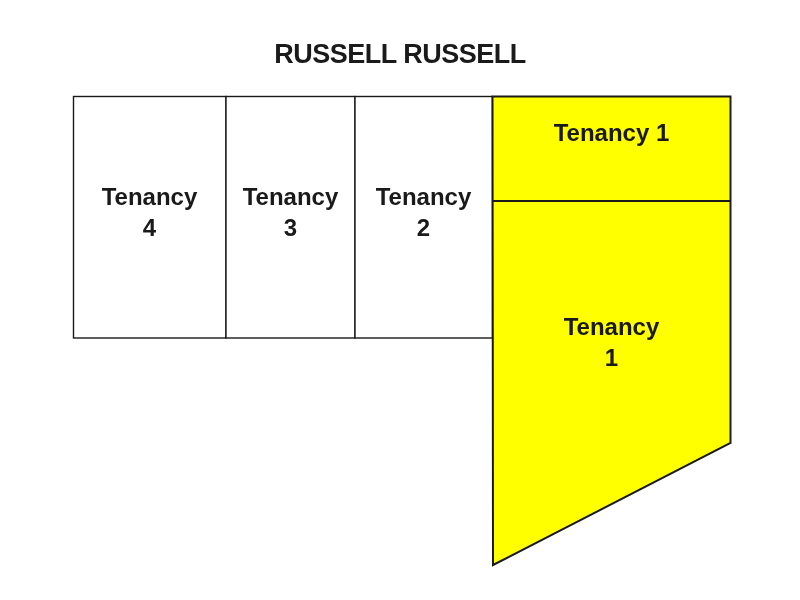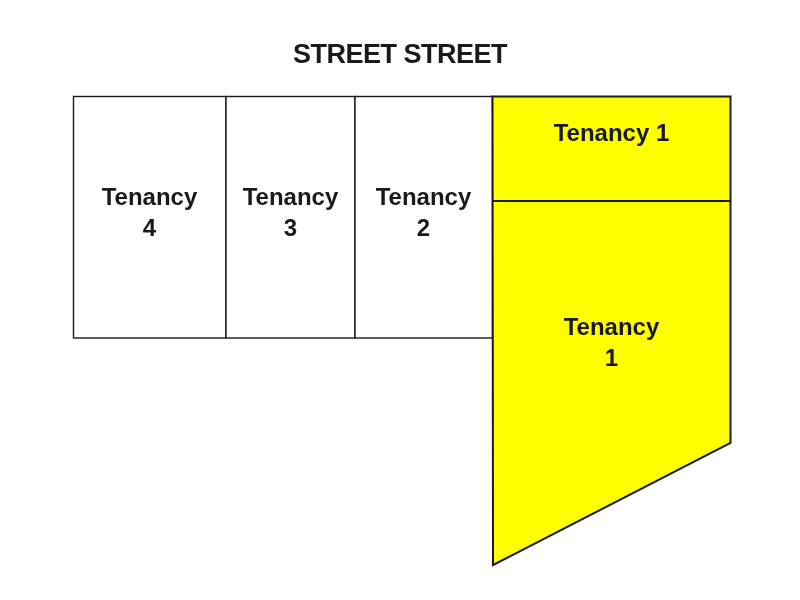--- a/index.html
+++ b/index.html
@@ -62,21 +62,21 @@
     color: var(--ink);
     white-space: nowrap;
   }
   .unit-label span { display: block; }
 </style>
 </head>
 <body>
 
 <div class="page">
 
-  <div class="street-title">STREET STREET</div>
+  <div class="street-title">RUSSELL RUSSELL</div>
 
   <svg class="plan-svg" viewBox="0 0 800 600" xmlns="http://www.w3.org/2000/svg">
     <rect class="unit" x="73.5" y="96.5" width="152.5" height="241.5"></rect>
     <rect class="unit" x="226" y="96.5" width="129" height="241.5"></rect>
     <rect class="unit" x="355" y="96.5" width="137.5" height="241.5"></rect>
     <polygon class="highlight-region" points="492.5,96.5 730.5,96.5 730.5,443 493,565"></polygon>
     <line class="divider" x1="492.5" y1="201" x2="730.5" y2="201"></line>
   </svg>
 
   <div class="unit-label" style="left:73px; top:181px; width:153px;">

